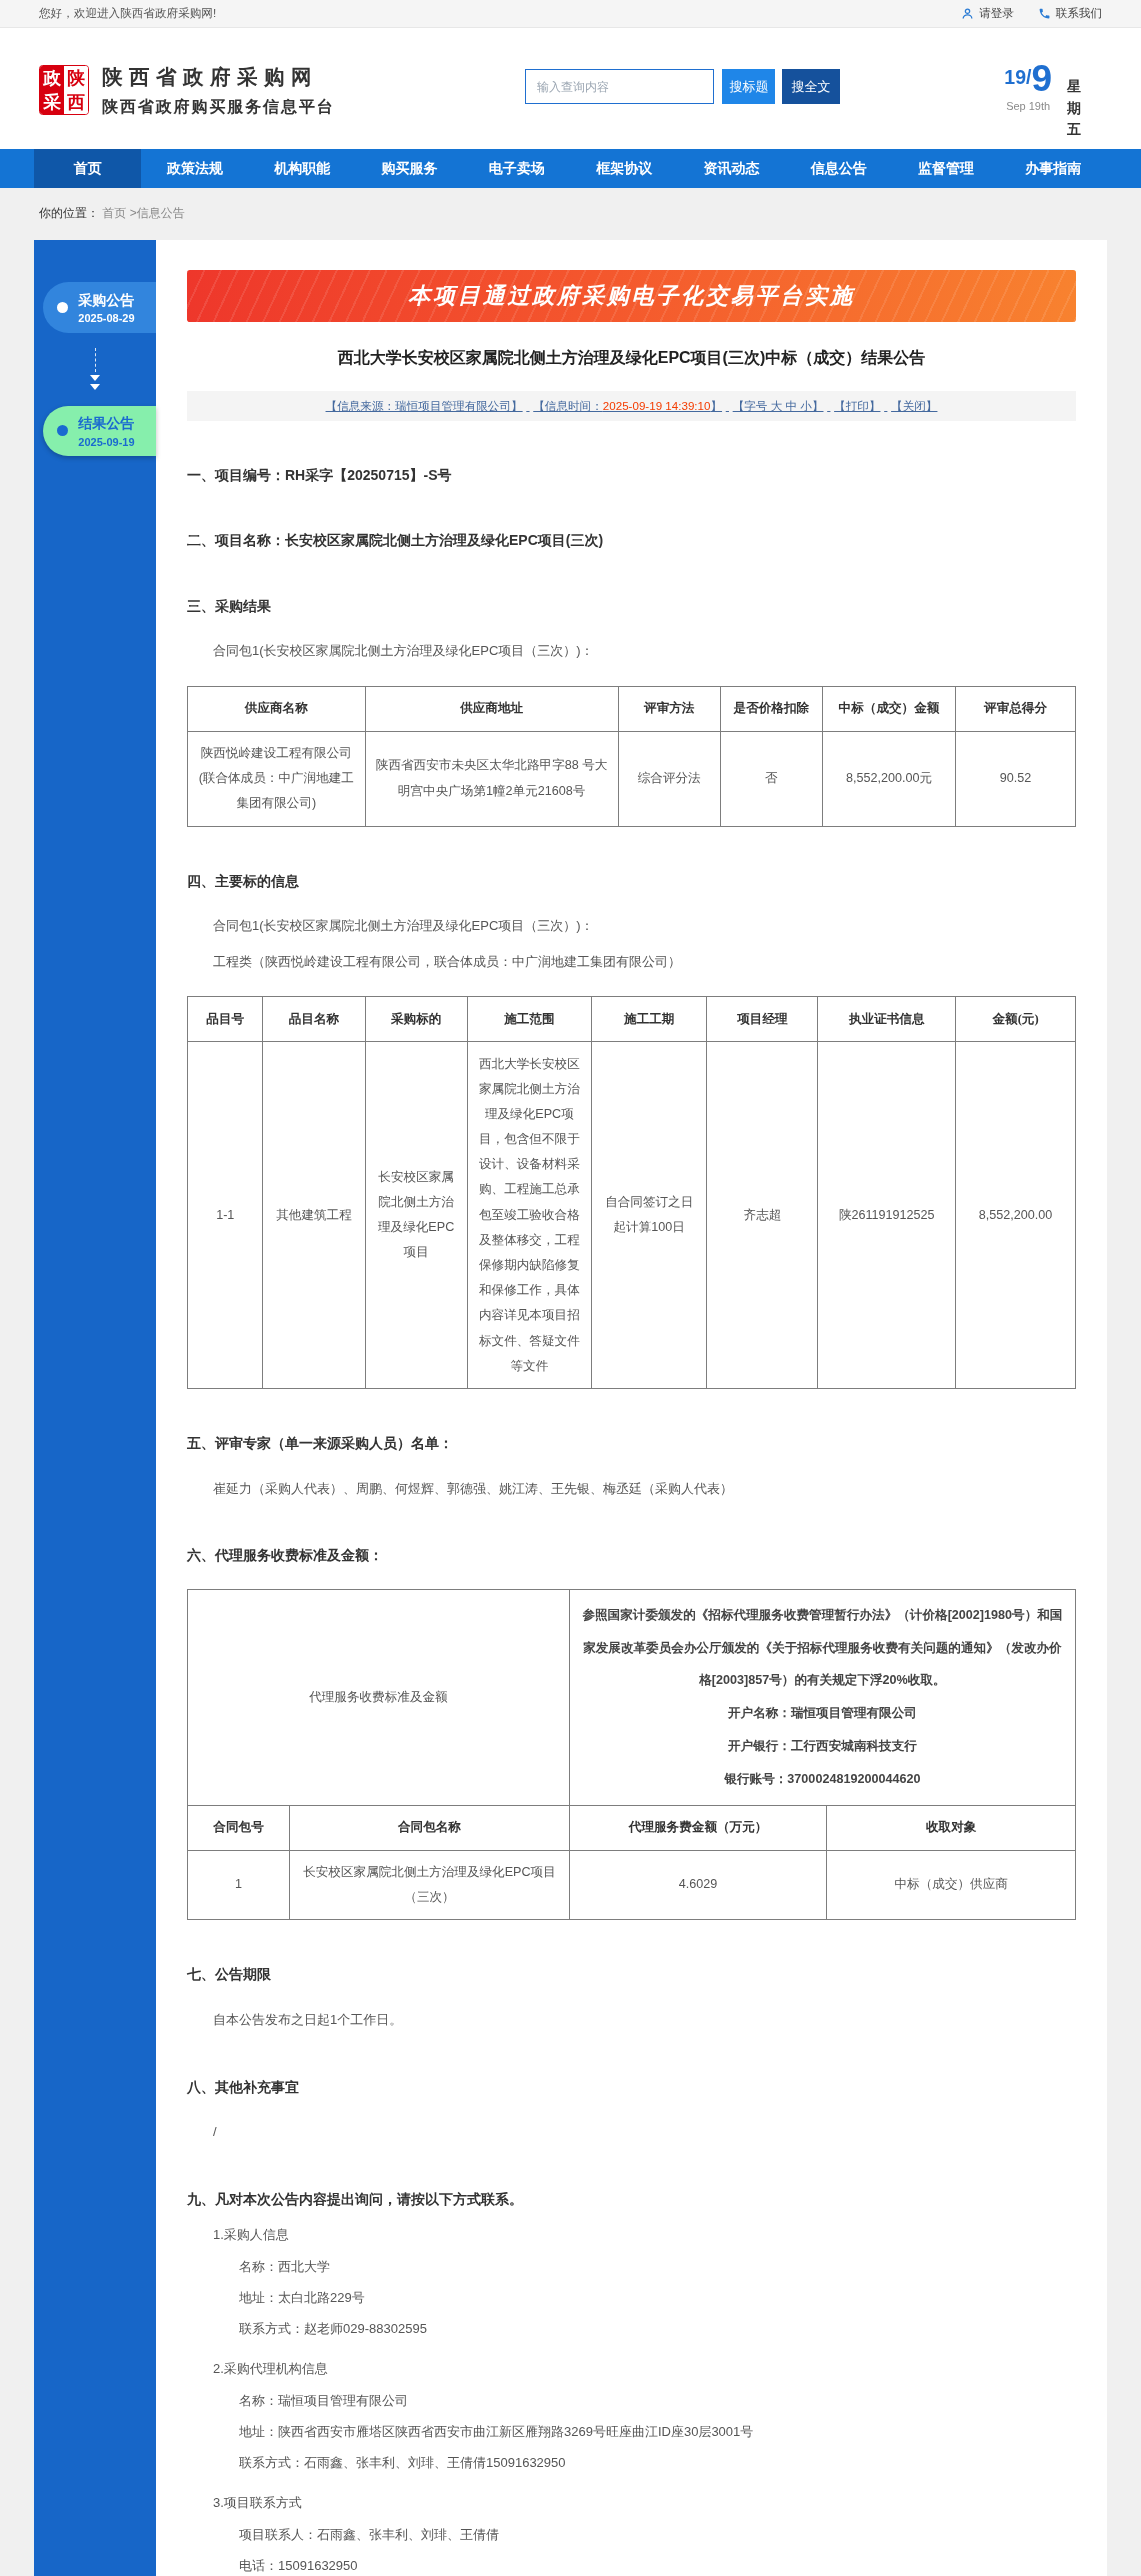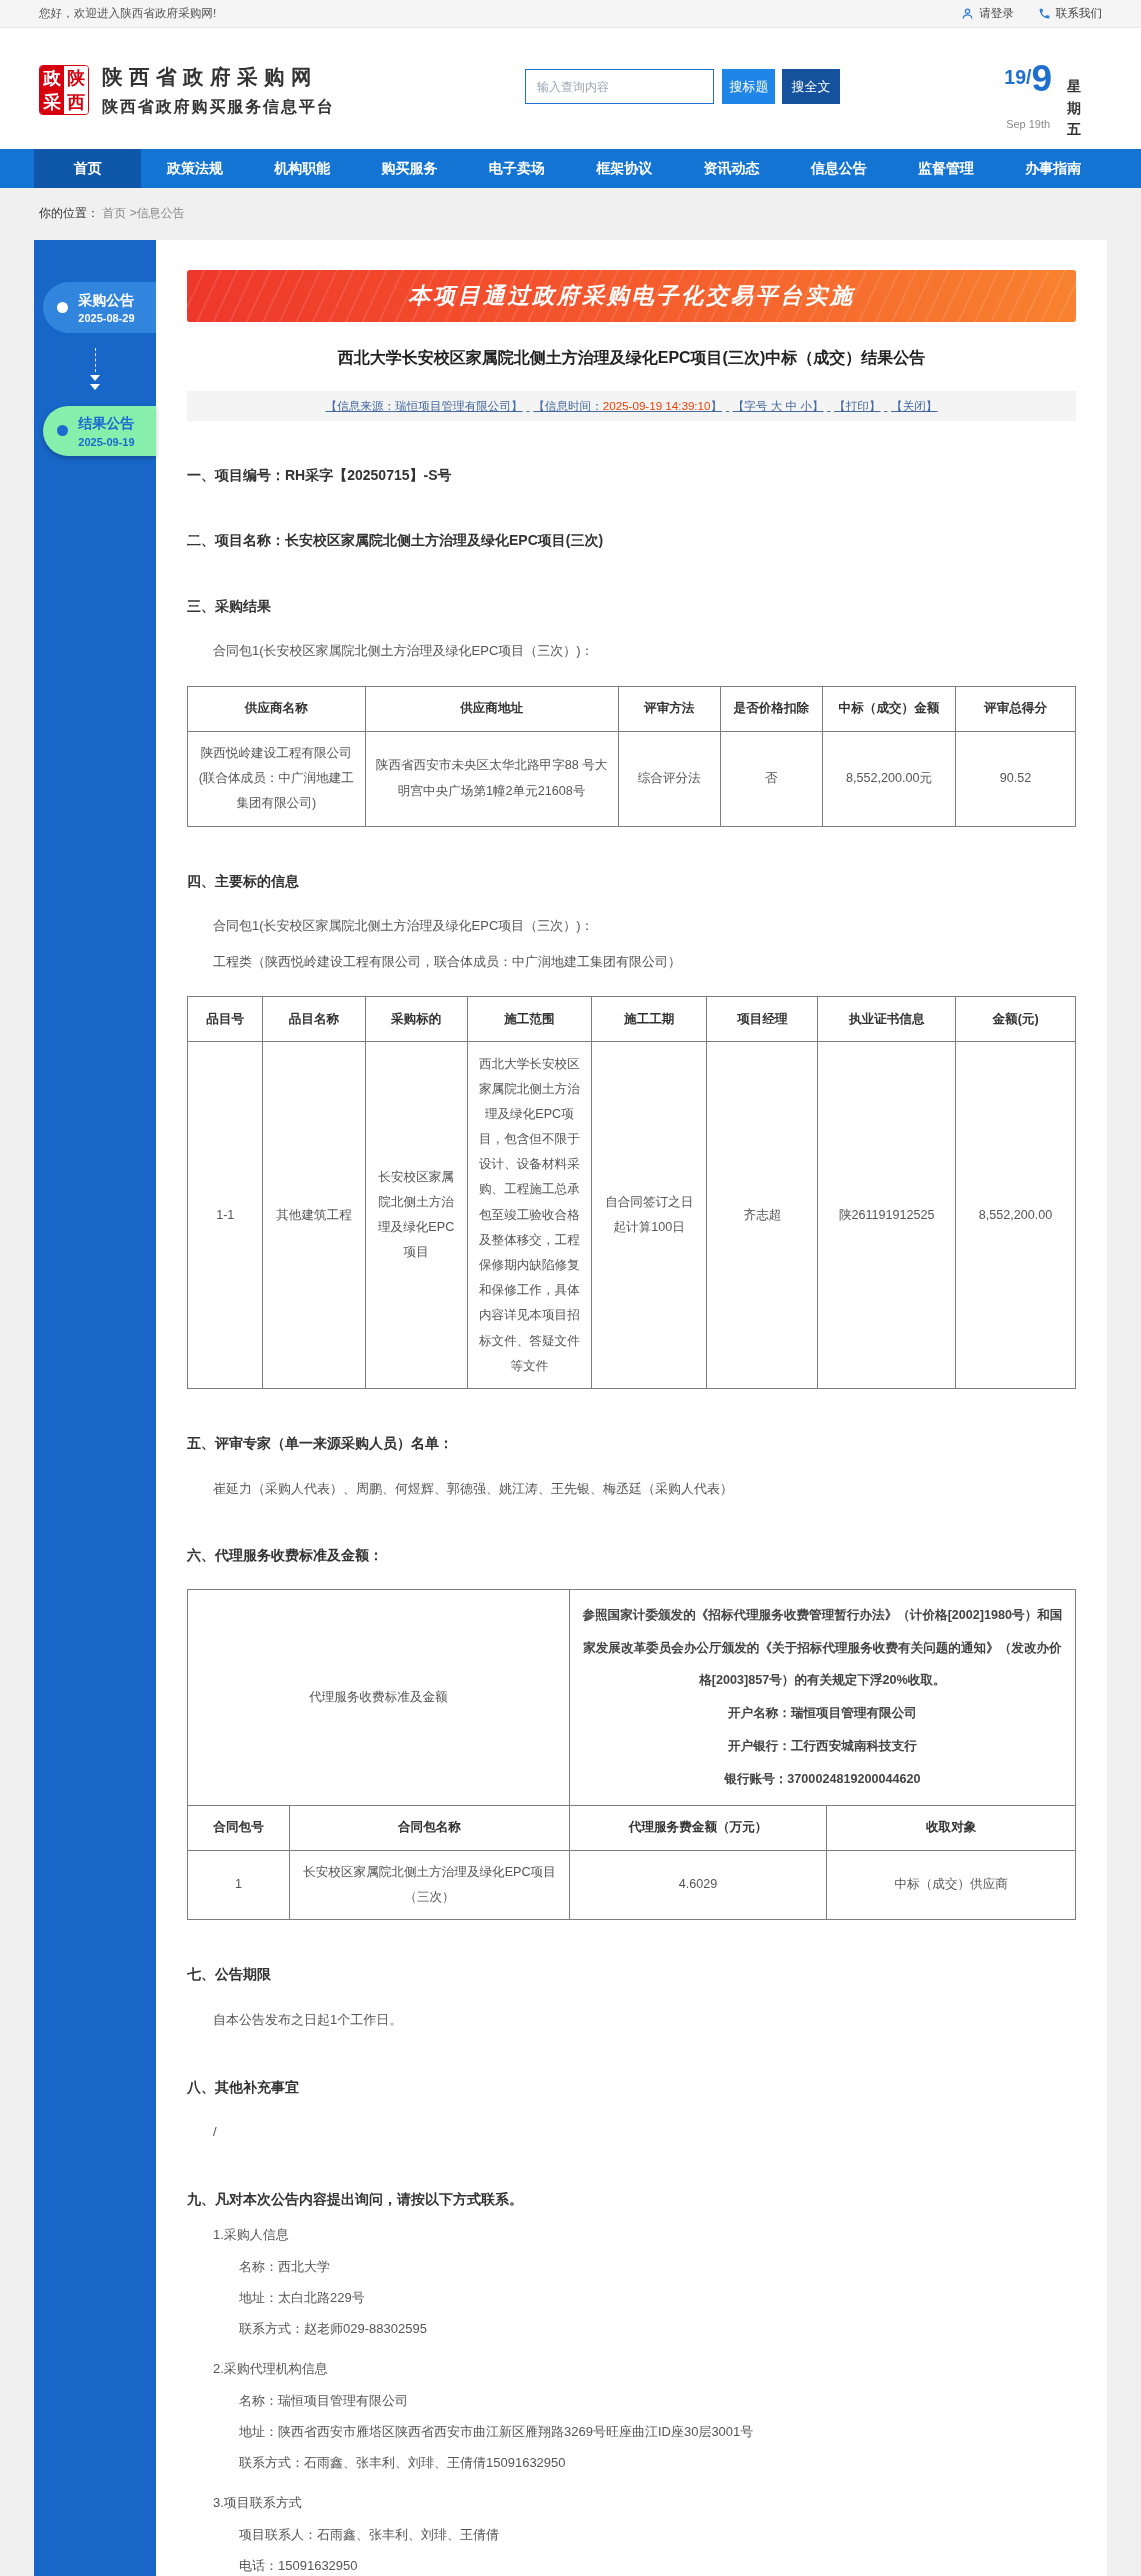--- a/index.html
+++ b/index.html
@@ -32,21 +32,21 @@
   .search-input { width: 189px; height: 35px; border: 1.9px solid #1f6fd0; padding: 0 11px; font-size: 12px; color: #333; outline: none; }
   .search-input::placeholder { color: #9aa5b1; }
   .btn-search1 { width: 53px; height: 35px; margin-left: 8.4px; background: #1f86e8; color: #fff; border: 0; font-size: 13px; cursor: pointer; }
   .btn-search2 { width: 58px; height: 35px; margin-left: 6.5px; background: #15519c; color: #fff; border: 0; font-size: 13px; cursor: pointer; }
   .datebox { position: absolute; right: 58px; top: 32px; display: flex; align-items: flex-start; gap: 15px; }
   .date-num { text-align: center; }
   .date-top { color: #1f6fd0; font-weight: bold; line-height: 1; }
   .date-top .d { font-size: 19.5px; vertical-align: 7.4px; }
   .date-top .s { font-size: 19.5px; vertical-align: 7.4px; }
   .date-top .m { font-size: 37px; }
-  .date-en { font-size: 11px; color: #8a8a8a; margin-top: 21px; }
+  .date-en { font-size: 11px; color: #8a8a8a; margin-top: 3px; }
   .weekday { width: 16px; font-size: 14px; font-weight: bold; color: #333; word-break: break-all; line-height: 1.55; margin-top: 16px; }
   
   .nav { height: 39px; background: #1474d4; display: flex; padding: 0 34px; }
   .nav a { flex: 1; display: flex; align-items: center; justify-content: center;
     color: #fff; font-size: 14px; font-weight: bold; text-decoration: none; cursor: pointer; }
   .nav a.active { background: #0f57a8; }
   
   .crumb { padding: 16.7px 39px 15px; font-size: 12px; color: #333; }
   .crumb a { color: #8a8a8a; text-decoration: none; cursor: pointer; }
   .crumb .sep { color: #8a8a8a; }
@@ -79,21 +79,21 @@
   .meta .sp { margin: 0 3.7px; }
   .meta .time { color: #f43c00; }
   .meta .clickable { cursor: pointer; }
   
   .sec-h { font-size: 14px; font-weight: bold; color: #333; margin-top: 43px; line-height: 1.6; }
   .para { font-size: 13px; color: #555; margin-top: 22px; text-indent: 2em; line-height: 1.9; }
   .para2 { font-size: 13px; color: #555; margin-top: 11px; text-indent: 2em; line-height: 1.9; }
   table.grid { width: 100%; border-collapse: collapse; margin-top: 22px; }
   table.grid th, table.grid td { border: 0.9px solid #7d7d7d; padding: 9.3px 7.4px; text-align: center;
     font-size: 12.6px; line-height: 2.0; color: #555; vertical-align: middle; }
-  table.grid th { color: #333; font-weight: bold; }
+  table.grid th { color: #333; font-weight: bold; font-family: Liberation Serif, serif; }
   .fee-desc div { line-height: 2.6; font-weight: bold; color: #444; }
   .fee-label { font-weight: normal; color: #333; }
   .cgroup { margin-top: 5.6px; }
   .cgroup .gt { font-size: 13px; color: #555; text-indent: 2em; line-height: 2.4; margin-top: 9.3px; }
   .cgroup .gl { font-size: 13px; color: #555; text-indent: 4em; line-height: 2.4; }
 </style>
 </head>
 <body>
 
 <div class="topbar">

